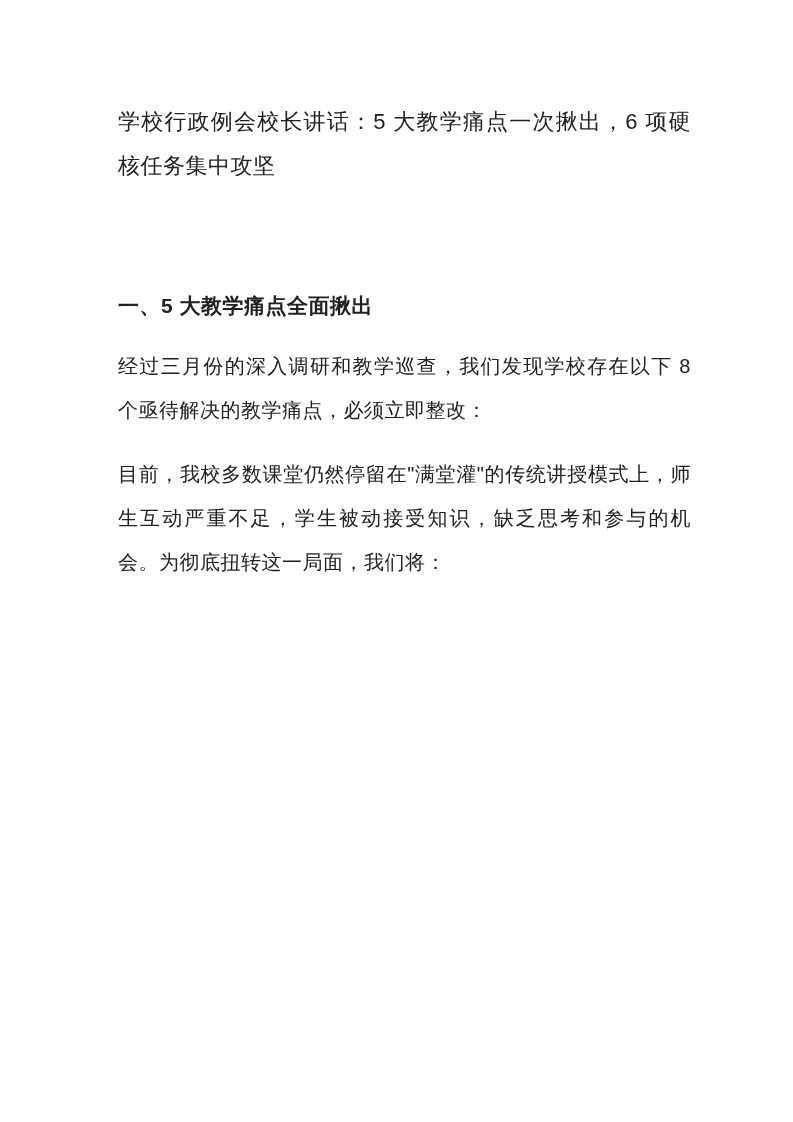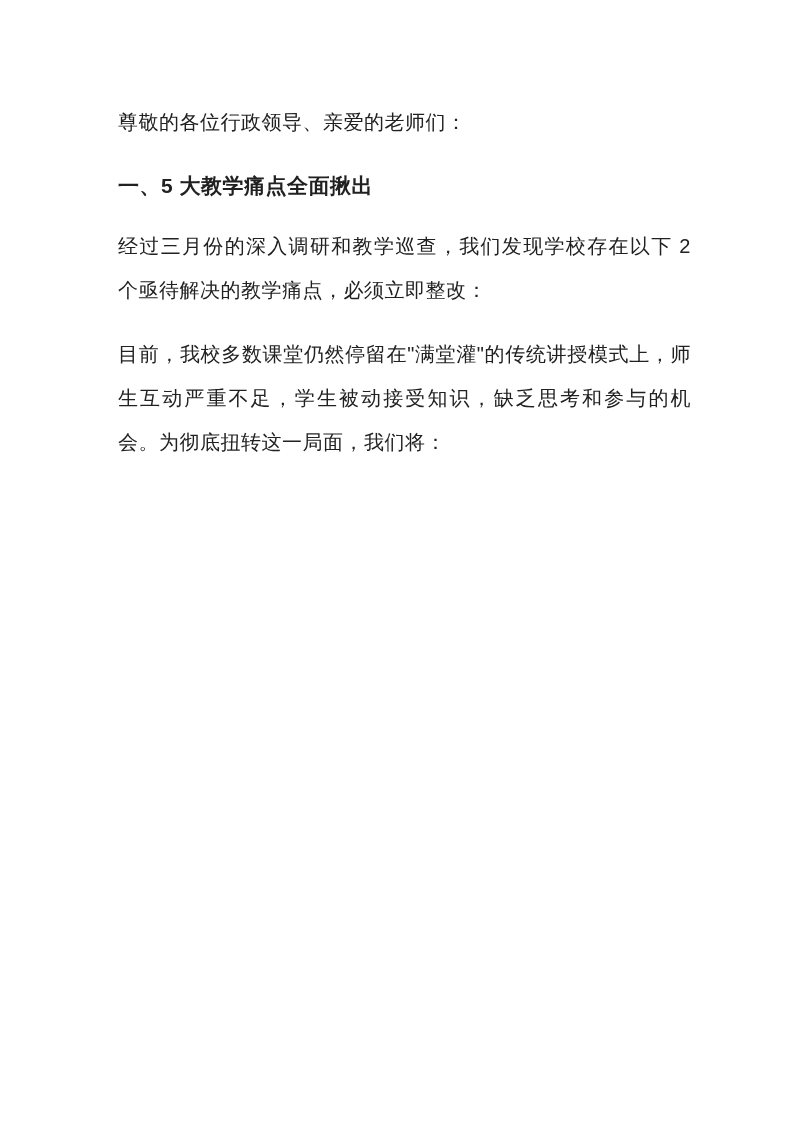--- a/index.html
+++ b/index.html
@@ -52,24 +52,24 @@
     line-height: 44px;
     margin: 12px 0 16px 0;
     letter-spacing: 0.5px;
   }
 </style>
 </head>
 <body>
 
 <div class="page">
 
+  <h1 class="doc-title">学校行政例会校长讲话：5 大教学痛点一次揪出，6 项硬核任务集中攻坚</h1>
 
-  <p class="para">尊敬的各位行政领导、亲爱的老师们：</p>
 
 
   <h2 class="h-section">一、5 大教学痛点全面揪出</h2>
 
-  <p class="para">经过三月份的深入调研和教学巡查，我们发现学校存在以下 2 个亟待解决的教学痛点，必须立即整改：</p>
+  <p class="para">经过三月份的深入调研和教学巡查，我们发现学校存在以下 8 个亟待解决的教学痛点，必须立即整改：</p>
 
 
   <p class="para">目前，我校多数课堂仍然停留在"满堂灌"的传统讲授模式上，师生互动严重不足，学生被动接受知识，缺乏思考和参与的机会。为彻底扭转这一局面，我们将：</p>
 
 </div>
 
 </body></html>

